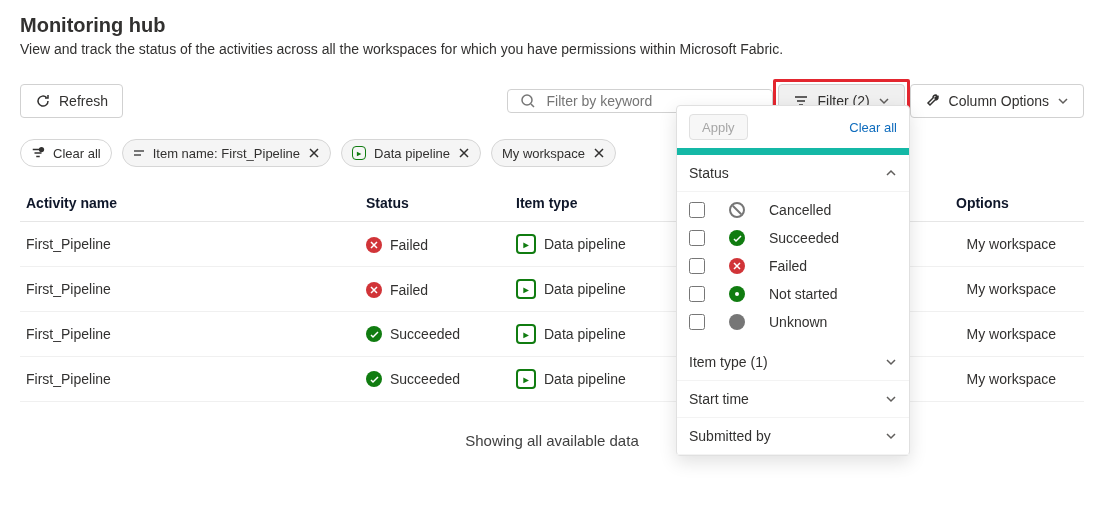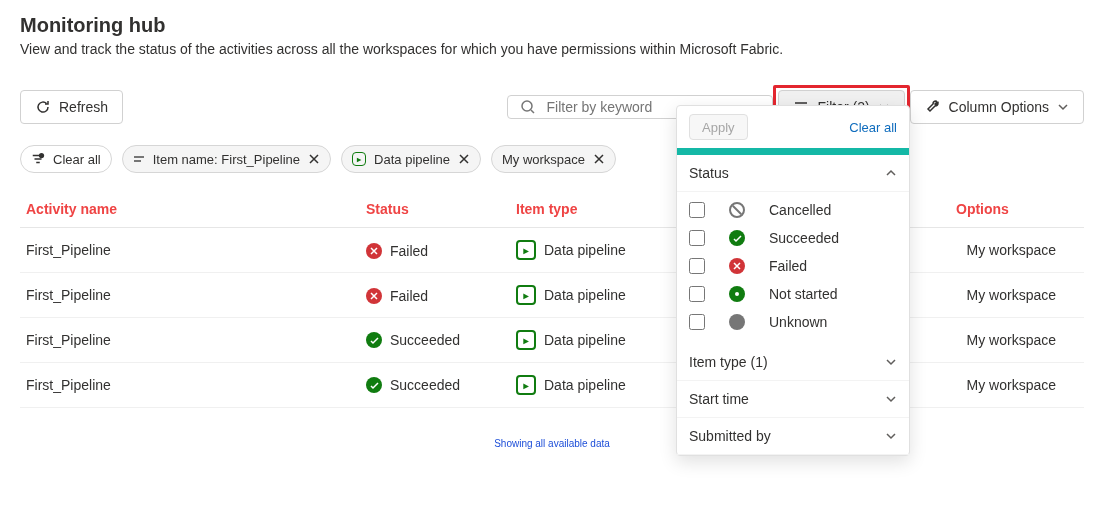--- a/index.html
+++ b/index.html
@@ -13,21 +13,21 @@
     width: 1104px;
   }
   .page-title {
     font-size: 20px;
     font-weight: 600;
     margin: 0 0 4px 0;
   }
   .page-subtitle {
     font-size: 14px;
     color: #323130;
-    margin: 0 0 28px 0;
+    margin: 0 0 22px 0;
   }
   .action-row {
     display: flex;
     align-items: center;
     gap: 0;
     margin-bottom: 16px;
   }
   .btn {
     display: inline-flex;
     align-items: center;
@@ -95,21 +95,21 @@
   .table {
     width: 100%;
     border-collapse: collapse;
   }
   .thead-row th {
     text-align: left;
     font-weight: 600;
     font-size: 14px;
     padding: 10px 6px;
     border-bottom: 1px solid #e6e6e6;
-    color: #ef4444;
+    color: #0f172a;
   }
   .trow td {
     padding: 12px 6px;
     border-bottom: 1px solid #f0f0f0;
     font-size: 14px;
     vertical-align: middle;
     margin-left: 10px;
   }
   .col-activity { width: 340px; }
   .col-status { width: 150px; }
@@ -129,22 +129,22 @@
 
   .pipeline-icon {
     width:20px; height:20px; border:2px solid #107c10; border-radius:4px;
     display:inline-flex; align-items:center; justify-content:center;
     color:#107c10; font-size:10px; font-weight:bold;
   }
 
   .showing-all {
     text-align: center;
     padding: 30px 0;
-    font-size: 10px;
-    color: #1d4ed8;
+    font-size: 15px;
+    color: #404040;
   }
 
   
   .filter-panel-wrap {
     position: absolute;
     top: 105px;
     left: 676px;
     width: 234px;
     background: #fff;
     border: 1px solid #e0e0e0;

